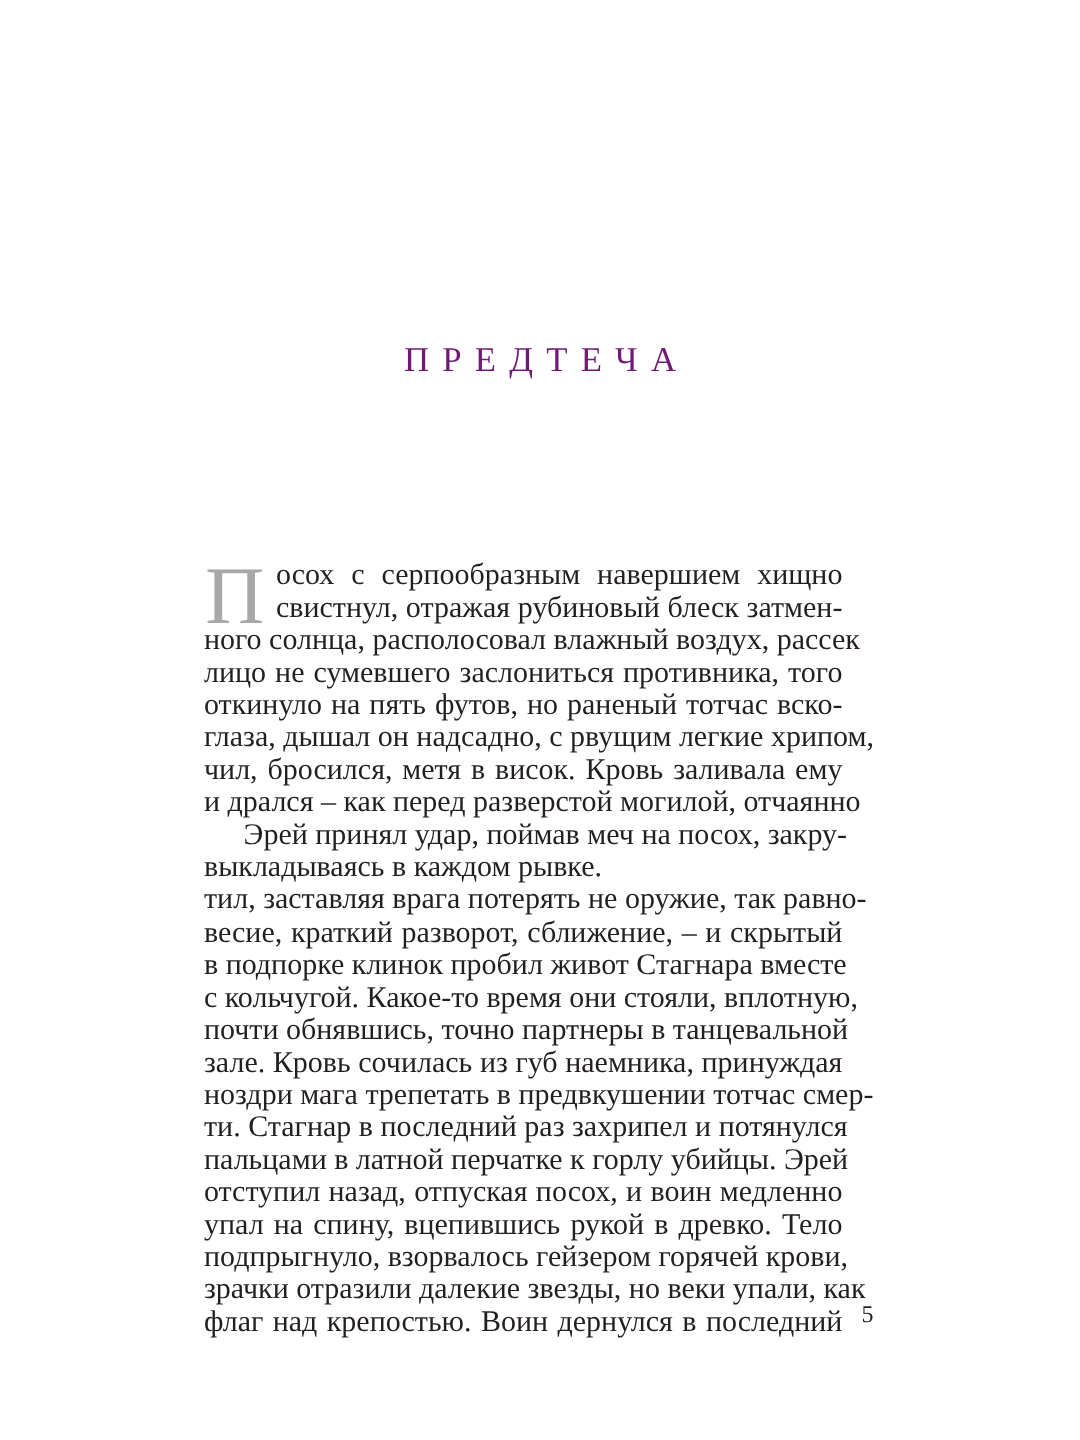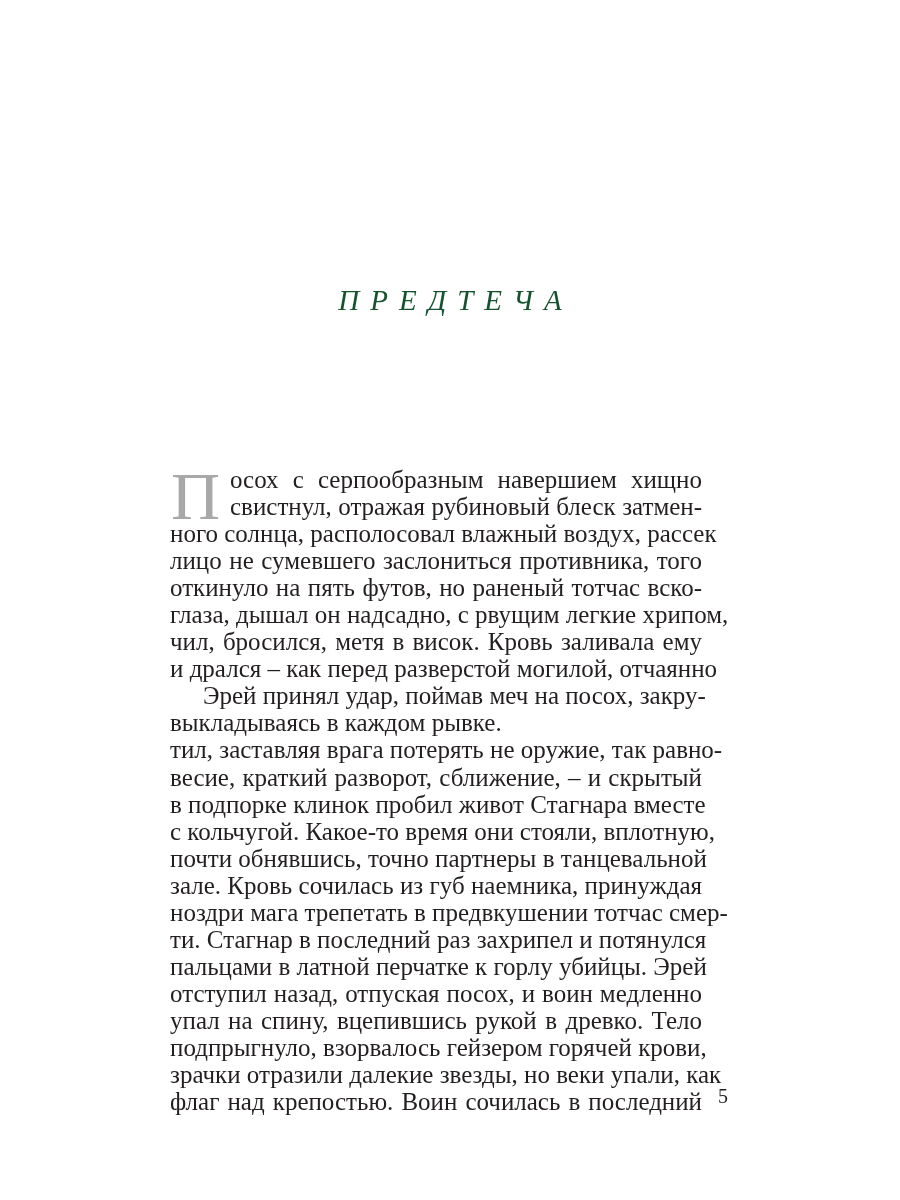--- a/index.html
+++ b/index.html
@@ -18,23 +18,22 @@
     .chapter-title {
       position: absolute;
       top: 280px;
       left: 0;
       width: 900px;
       text-align: center;
       font-size: 29px;
       letter-spacing: 11px;
       padding-left: 11px;
       box-sizing: border-box;
-      color: #14532d;
+      color: #701a75;
       line-height: 40px;
-      font-style: italic;
     }
     .text-block {
       position: absolute;
       top: 466px;
       left: 170px;
       width: 532px;
     }
     .line {
       display: block;
       height: 27.05px;
@@ -93,16 +92,16 @@
   <span class="line">с кольчугой. Какое-то время они стояли, вплотную,</span>
   <span class="line">почти обнявшись, точно партнеры в танцевальной</span>
   <span class="line">зале. Кровь сочилась из губ наемника, принуждая</span>
   <span class="line">ноздри мага трепетать в предвкушении тотчас смер-</span>
   <span class="line">ти. Стагнар в последний раз захрипел и потянулся</span>
   <span class="line">пальцами в латной перчатке к горлу убийцы. Эрей</span>
   <span class="line">отступил назад, отпуская посох, и воин медленно</span>
   <span class="line">упал на спину, вцепившись рукой в древко. Тело</span>
   <span class="line">подпрыгнуло, взорвалось гейзером горячей крови,</span>
   <span class="line">зрачки отразили далекие звезды, но веки упали, как</span>
-  <span class="line">флаг над крепостью. Воин сочилась в последний</span>
+  <span class="line">флаг над крепостью. Воин дернулся в последний</span>
 </div>
 
 <div class="page-number">5</div>
 
 </body></html>

